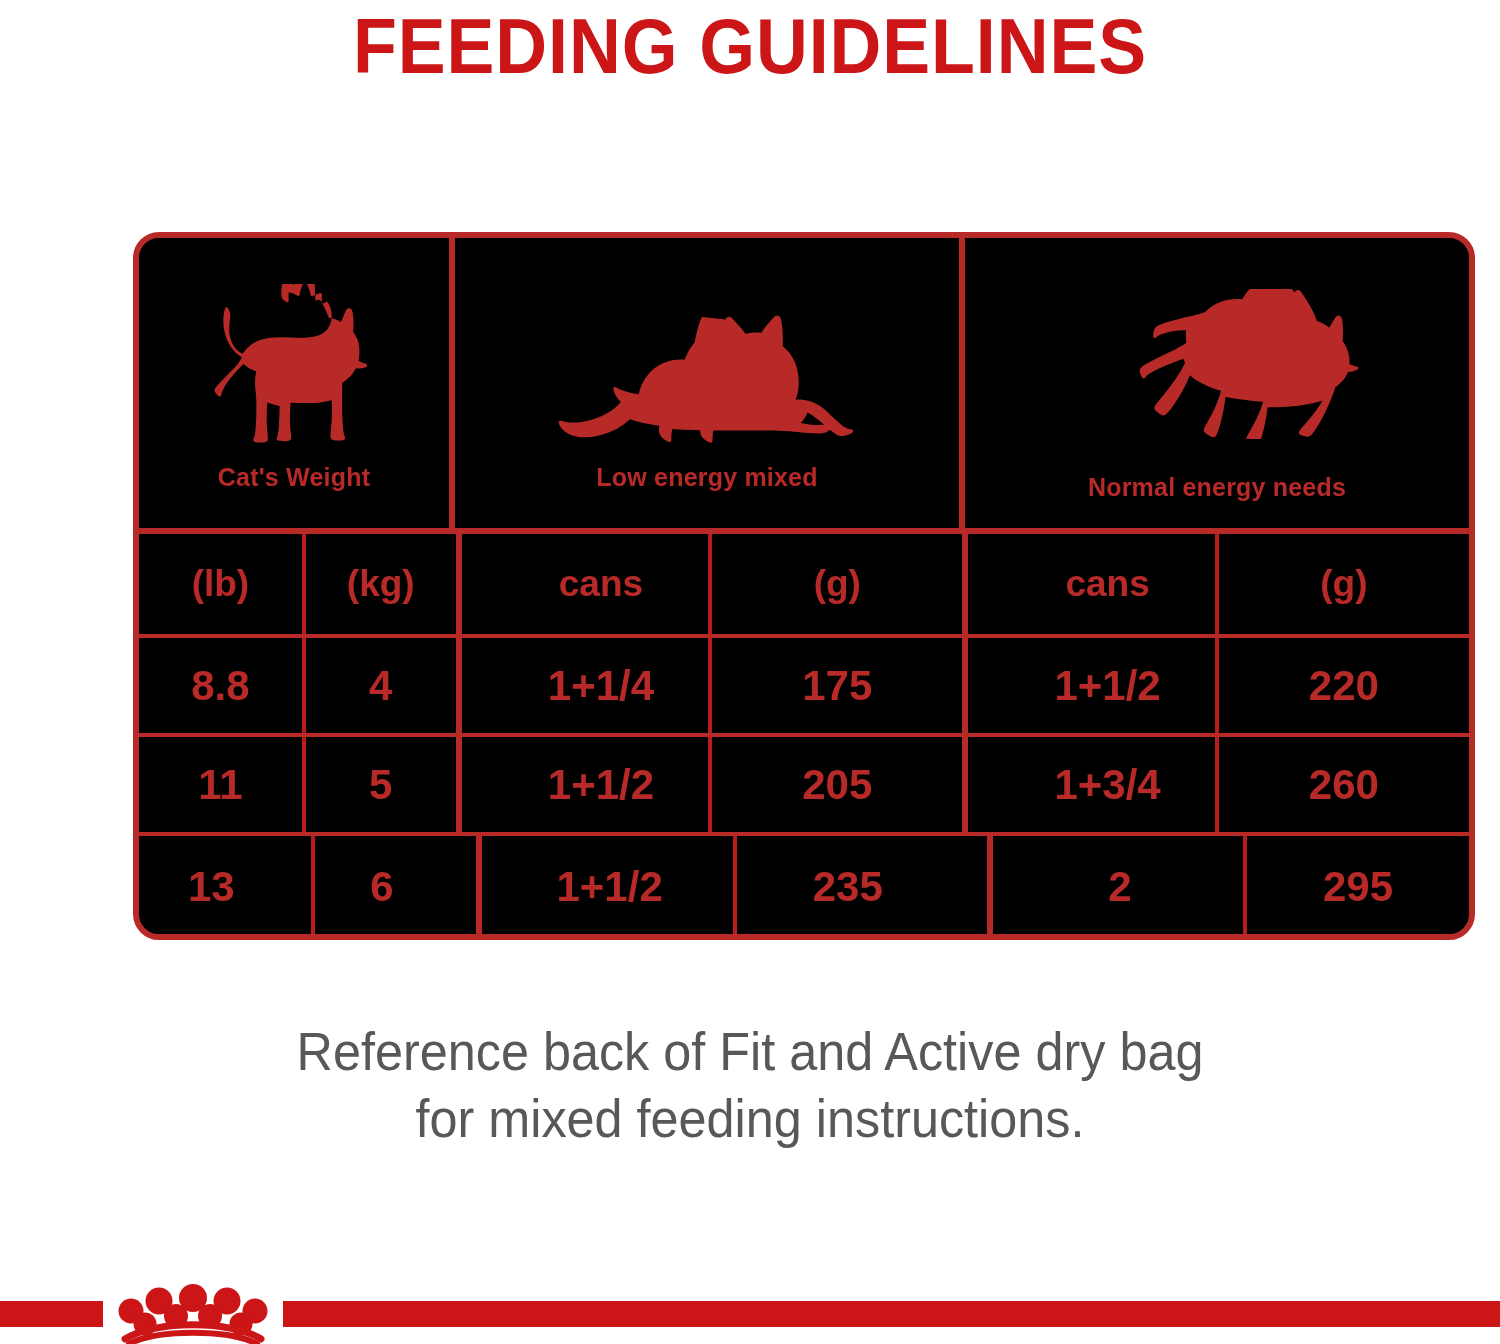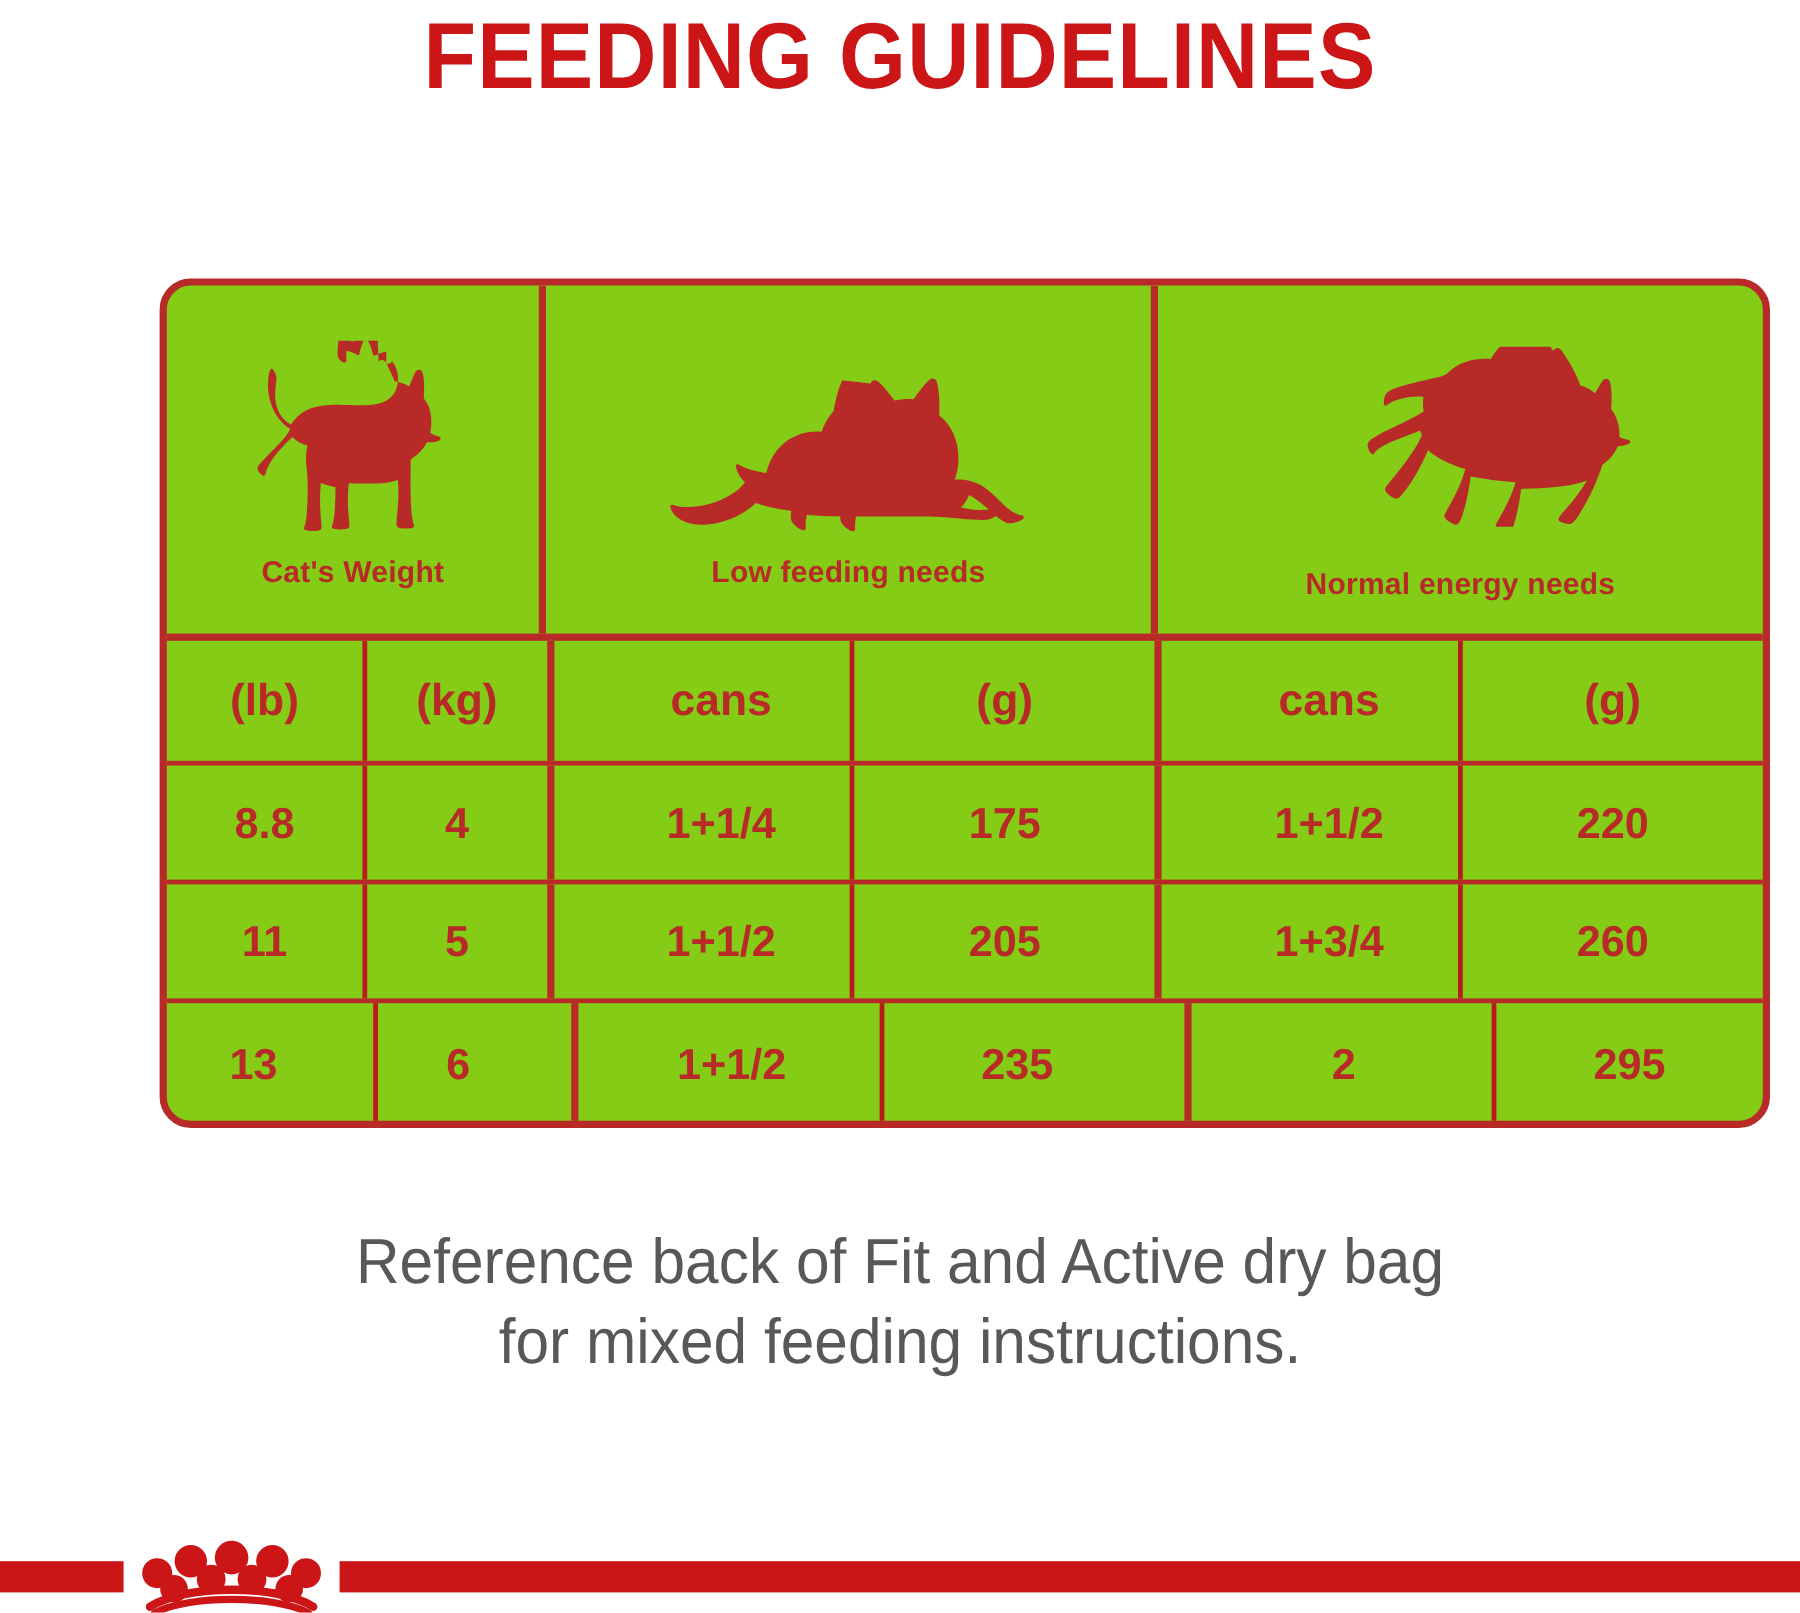--- a/index.html
+++ b/index.html
@@ -38,21 +38,21 @@
   #guidelines-table {
     position: absolute;
     left: 133px;
     top: 232px;
     width: 1342px;
     height: 708px;
     border: 6px solid #B82A28;
     border-radius: 26px;
     box-sizing: border-box;
     overflow: hidden;
-    background: #84cc16;
+    background: #000000;
   }
 
   
   .icon-row {
     display: flex;
     height: 296px;
     box-sizing: border-box;
     border-bottom: 6px solid #B82A28;
   }
   .icon-cell {
@@ -113,21 +113,21 @@
   .c-cans1{ width: 254px; }
   .c-g1   { width: 256px; }
   .c-cans2{ width: 254px; }
   .c-g2   { width: 256px; }
 
   .units-row .cell {
     font-size: 37px;
     font-weight: bold;
   }
   .data-row .cell {
-    font-size: 36px;
+    font-size: 42px;
     font-weight: bold;
   }
 
   
   #footer-note {
     position: absolute;
     top: 1018px;
     left: 0;
     width: 1500px;
     text-align: center;
@@ -181,21 +181,21 @@
       </div>
       <div class="icon-label">Cat's Weight</div>
     </div>
 
     <div class="icon-cell low">
       <div class="cat-art">
         <svg width="300" height="135" viewBox="0 0 300 135" aria-hidden="true">
           <path fill="#B82A28" d="M168.5 5.5c1-3 4.3-3.6 6.6-1.3 4.6 4.6 9.6 10.3 13.3 15.6 5.2-1.2 10.6-1.6 15.9-1.1 3.6-5.4 8.4-11.5 13-16 2.3-2.2 5.5-1.5 6.4 1.5 1 3.3 1.6 8.1 1.9 12.9 0.3 5.3 0.3 10.9 0.1 15.2 5.1 4 9.2 9.2 11.9 15.3 2.6 5.9 3.9 12.3 4.1 18.7 0.2 7.1-0.9 13.7-3.1 19.4 4.8-0.3 9.7 0.2 14.2 1.5 5.1 1.5 9.8 4 13.7 7.3 4.3 3.6 8.1 7.4 11.6 10.8 3 2.9 5.8 5.5 8.5 7.2 2.5 1.6 5 2.5 7.5 2.8 2.3 0.3 3 2.1 1.1 3.4-2.3 1.6-5.9 2.9-8.9 3.3-2.4 0.3-4.6-0.2-6.9-1.5-2.2-1.2-4.5-3-7.1-5.2-3.4-2.8-7.3-6.4-11.3-9.7-3.4-2.8-7-5.4-10.4-7.2-1.7 4-4 7.6-6.9 10.6 3.6 0.9 7.2 1.5 10.7 1.8 4.5 0.3 8.9 0.2 12.9-0.2 3-0.3 5.7-0.8 7.8-1.4 1.9-0.5 3 0.9 2 2.5-1.4 2.2-4.3 4.7-6.9 6-2.1 1.1-4.6 1.6-7.6 1.7-2.9 0.1-6.3-0.1-10-0.4-6.2-0.5-13.3-1.3-20.4-1.8-6.9-0.5-13.8-0.8-20.1-0.8-19.3 0-38.9 0-55.7 0-0.3 1.5-0.6 3.2-0.7 4.8-0.2 1.9-0.2 3.8-0.1 5.3 0.1 1.8-1.3 2.6-3 1.9-2.5-1-5.3-3-7.1-5-1.5-1.6-2.2-3.5-2.3-5.9 0-0.4 0-0.8 0-1.2-9.6-0.2-19.1-0.6-27.9-1.2-0.3 1.6-0.6 3.4-0.8 5.1-0.2 2-0.2 4-0.1 5.6 0.1 1.8-1.3 2.6-3 1.9-2.5-1-5.3-3-7.1-5-1.5-1.6-2.2-3.5-2.3-5.9-0.1-1.5 0.1-3.3 0.3-5.1-11.2-1.4-21.2-3.5-29.4-6.5-2.7 2.6-6 5.2-9.7 7.5-4.7 3-10.1 5.5-15.6 7.3-5.9 1.9-11.9 3-17.6 3.2-5.3 0.2-10.2-0.4-14.5-1.8-3.7-1.2-6.9-3-9.4-5.4-2.1-2-3.6-4.4-4.4-7-0.5-1.6 0.6-2.7 2.2-2.2 2.4 0.8 5.6 1.4 8.8 1.6 3.9 0.3 8.1 0.1 12.4-0.5 4.9-0.7 9.9-2 14.7-3.8 5.2-1.9 10.1-4.4 14.4-7.3 3.9-2.6 7.2-5.6 9.6-8.8-1.9-1.8-3.5-3.8-4.8-5.9-1.3-2.2-2.2-4.5-2.7-6.9-0.4-1.8 1-2.8 2.5-1.9 2.5 1.5 5.8 2.9 9.3 4 4.2 1.3 8.8 2.3 13.5 2.9 1.5-6.8 4.4-13.1 8.4-18.3 4.4-5.7 10.1-10.1 16.5-12.8 6.6-2.8 13.9-3.9 21.2-3.4 2.2-6.3 5.6-12.2 9.9-17.2 0.9-4.5 2-9.8 3.3-14.5 1.2-4.3 2.6-8.3 4-11.1z"></path>
         </svg>
       </div>
-      <div class="icon-label">Low feeding needs</div>
+      <div class="icon-label">Low energy mixed</div>
     </div>
 
     <div class="icon-cell normal">
       <div class="cat-art">
         <svg width="290" height="150" viewBox="0 0 290 150" aria-hidden="true">
           <path fill="#B82A28" d="M222.5 3.5c1.2-3 4.5-3.4 6.4-0.8 3.6 4.9 7.4 11 10.4 16.6 2.5 4.7 4.5 9.2 5.6 12.7 4.6 1.4 8.8 3.7 12.3 6.8 1.8-3.3 4-7 6.2-10.3 1.8-2.7 5.2-2.5 6.2 0.6 0.9 2.8 1.3 6.9 1.4 10.9 0.1 4.3-0.1 8.7-0.4 11.9 3.1 4.1 5.3 9 6.3 14.3 0.6 3 0.8 6 0.6 8.9 2.3 1.2 4.7 2 7 2.4 2.4 0.4 2.8 2.2 0.7 3.3-2.7 1.4-5.9 2.1-9 2-2.1 5-5.5 9.6-9.9 13.3-0.9 0.8-1.9 1.5-2.9 2.2-2.2 7-5.2 14.4-8.5 21.4-3.2 6.7-6.6 13-9.9 18.3-1.7 2.8-3.4 5.3-4.8 7-1.2 1.5-2.4 2.5-3.8 2.6-2.3 0.2-5.9-0.7-8.2-1.8-1.6-0.8-1.9-2-1.1-3.4 0.9-1.5 2.4-3.3 4-5.1 2.9-3.3 6.5-7.5 9.9-11.9 3.6-4.7 7-9.6 9.5-14-3.1 1.2-6.4 2.1-9.8 2.9-5.2 1.2-10.7 2-16.3 2.6-9.7 1-19.6 1.4-28.9 1.5-0.5 5.1-1.4 10.8-2.5 16.2-1.1 5.3-2.4 10.3-3.6 14.1-0.9 2.8-1.9 5.1-2.8 6.5-0.9 1.4-2.2 1.8-3.7 1.3-2.5-0.8-5.7-2.9-7.5-4.7-1.2-1.2-1.2-2.4-0.6-3.9 0.7-1.7 2-3.9 3.3-6.2 2.3-4 5-9 7.3-14 2.4-5.2 4.4-10.5 5.6-14.9-13.1-0.9-25.9-2.5-37.5-4.7-0.6 5.3-1.6 11.3-2.8 17-1.2 5.6-2.6 10.8-3.9 14.8-0.9 2.9-2 5.3-2.9 6.8-0.9 1.4-2.2 1.8-3.7 1.3-2.5-0.8-5.7-2.9-7.5-4.7-1.2-1.2-1.2-2.4-0.6-3.9 0.7-1.7 2-3.9 3.3-6.2 2.4-4.2 5.3-9.5 7.7-14.9 2.6-5.7 4.8-11.7 5.9-16.5-6.5-1.9-12.5-4.2-17.9-6.9-5-2.5-9.4-5.4-13.1-8.7-2.1 5-4.7 10.4-7.5 15.6-3.1 5.6-6.4 10.9-9.5 15.3-2.4 3.4-4.7 6.2-6.6 8-1.5 1.4-2.8 1.8-4.3 1.2-2.4-1-5.4-3.3-7-5.3-1.1-1.3-1-2.5-0.2-3.9 0.9-1.6 2.5-3.5 4.1-5.5 3-3.7 6.8-8.3 10.5-13.2 4.1-5.4 8.1-11.1 11.1-16.1 2-3.3 3.5-6.3 4.4-8.7-0.6-1.3-1.2-2.6-1.7-3.9-2.5 1-5.4 2.1-8.5 3.3-4.7 1.8-9.9 3.8-14.6 5.9-4.4 2-8.3 4-11 5.9-1.8 1.2-3.1 2.5-3.8 3.7-0.8 1.3-2.1 1.4-3 0.3-1.3-1.6-2.4-4.2-2.7-6.2-0.2-1.5 0.2-2.7 1.3-3.9 1.3-1.4 3.4-2.8 5.8-4.2 3.7-2.2 8.4-4.5 13.2-6.8 6.2-3 12.6-6 17.8-8.8 3.5-1.8 6.5-3.6 8.6-5.1-0.7-4.2-0.8-8.3-0.2-12.2-3.9-0.4-8-0.3-12 0.3-4.1 0.6-8 1.6-11.4 2.9-2.9 1.1-5.3 2.4-6.9 3.7-1.2 1-2.4 0.6-2.6-0.8-0.3-2.1 0.1-5 0.9-7 0.6-1.5 1.6-2.6 3.2-3.6 1.8-1.1 4.2-2.1 7-3.1 4.3-1.5 9.5-2.9 14.6-4.1 5.9-1.4 11.7-2.6 16.5-3.8 4-1 7.2-2 9.5-3.1 4.6-4.8 10.5-8.6 17.4-10.8 6.2-2 13.1-2.6 20-2 3.5-6.6 8.6-12.3 14.9-16.4 1.5-5 3.6-10.8 5.8-16 1.9-4.6 4-8.7 5.8-11.3z"></path>
         </svg>
       </div>
       <div class="icon-label">Normal energy needs</div>
     </div>

